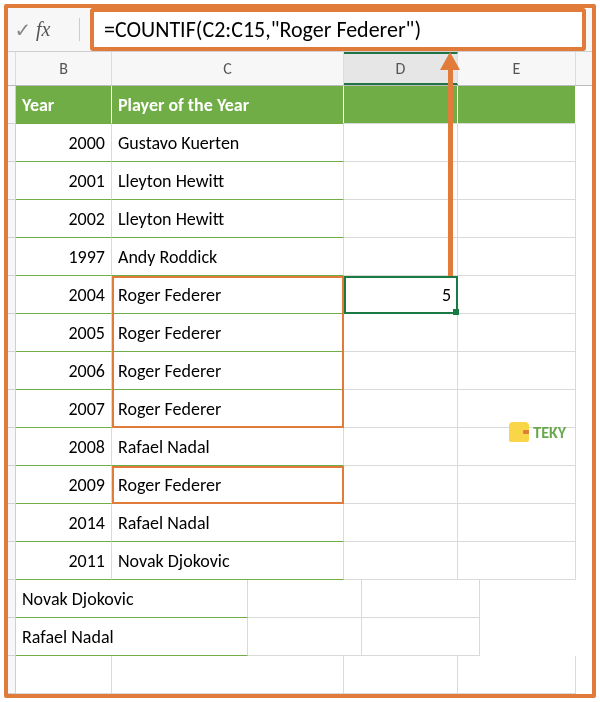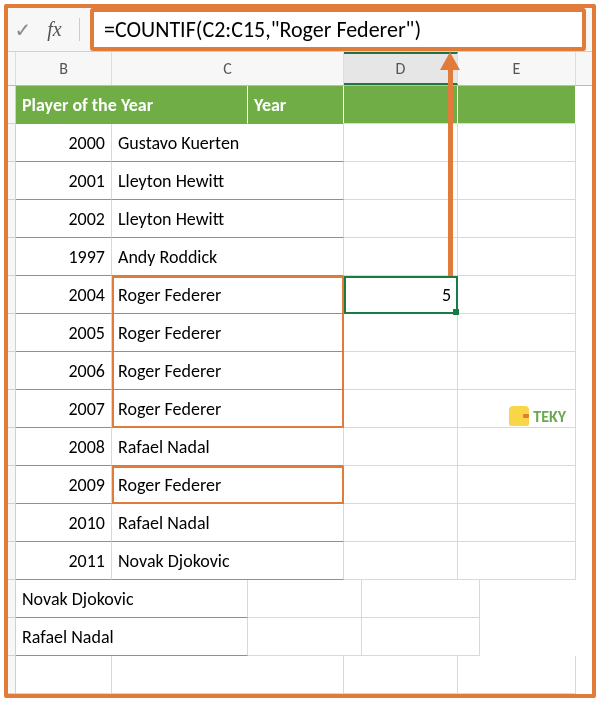--- a/index.html
+++ b/index.html
@@ -35,21 +35,20 @@
     text-align: center;
     color: #888;
     font-size: 20px;
   }
   .fx {
     width: 44px;
     font-style: italic;
     font-family: 'Times New Roman', serif;
     font-size: 20px;
     color: #555;
-    text-align: center;
     border-right: 1px solid #ccc;
     padding-right: 6px;
   }
   .formula-box {
     flex: 1;
     margin-left: 10px;
     border: 4px solid #e07b3a;
     border-radius: 3px;
     padding: 4px 10px;
     font-size: 22px;
@@ -135,20 +134,21 @@
     border-bottom: 18px solid #e07b3a;
   }
   .logo {
     position: absolute;
     font-size: 16px;
     font-weight: bold;
     color: #6aa84f;
     display: flex;
     align-items: center;
     gap: 4px;
+    margin-top: 16px;
   }
   .logo .duck {
     width: 20px; height: 20px;
     background: #f9d648;
     border-radius: 4px 4px 2px 2px;
     position: relative;
   }
   .logo .duck::after{
     content:"";
     position:absolute;
@@ -172,22 +172,22 @@
     <div class="ch w-left"></div>
     <div class="ch w-b">B</div>
     <div class="ch w-c">C</div>
     <div class="ch w-d active">D</div>
     <div class="ch w-e">E</div>
   </div>
 
   <div class="grid">
     <div class="row header-row">
       <div class="left-gut"></div>
+      <div class="cell w-b">Year</div>
       <div class="cell w-c">Player of the Year</div>
-      <div class="cell w-b">Year</div>
       <div class="cell w-d gray"></div>
       <div class="cell w-e gray"></div>
     </div>
 
     <div class="row">
         <div class="left-gut"></div>
       <div class="cell w-b num">2000</div>
       <div class="cell w-c">Gustavo Kuerten</div>
       <div class="cell w-d gray"></div>
       <div class="cell w-e gray"></div>
@@ -260,21 +260,21 @@
     <div class="row">
         <div class="left-gut"></div>
       <div class="cell w-b num">2009</div>
       <div class="cell w-c">Roger Federer</div>
       <div class="cell w-d gray"></div>
       <div class="cell w-e gray"></div>
       </div>
 
     <div class="row">
         <div class="left-gut"></div>
-      <div class="cell w-b num">2010</div>
+      <div class="cell w-b num">2014</div>
       <div class="cell w-c">Rafael Nadal</div>
       <div class="cell w-d gray"></div>
       <div class="cell w-e gray"></div>
       </div>
 
     <div class="row">
         <div class="left-gut"></div>
       <div class="cell w-b num">2011</div>
       <div class="cell w-c">Novak Djokovic</div>
       <div class="cell w-d gray"></div>

